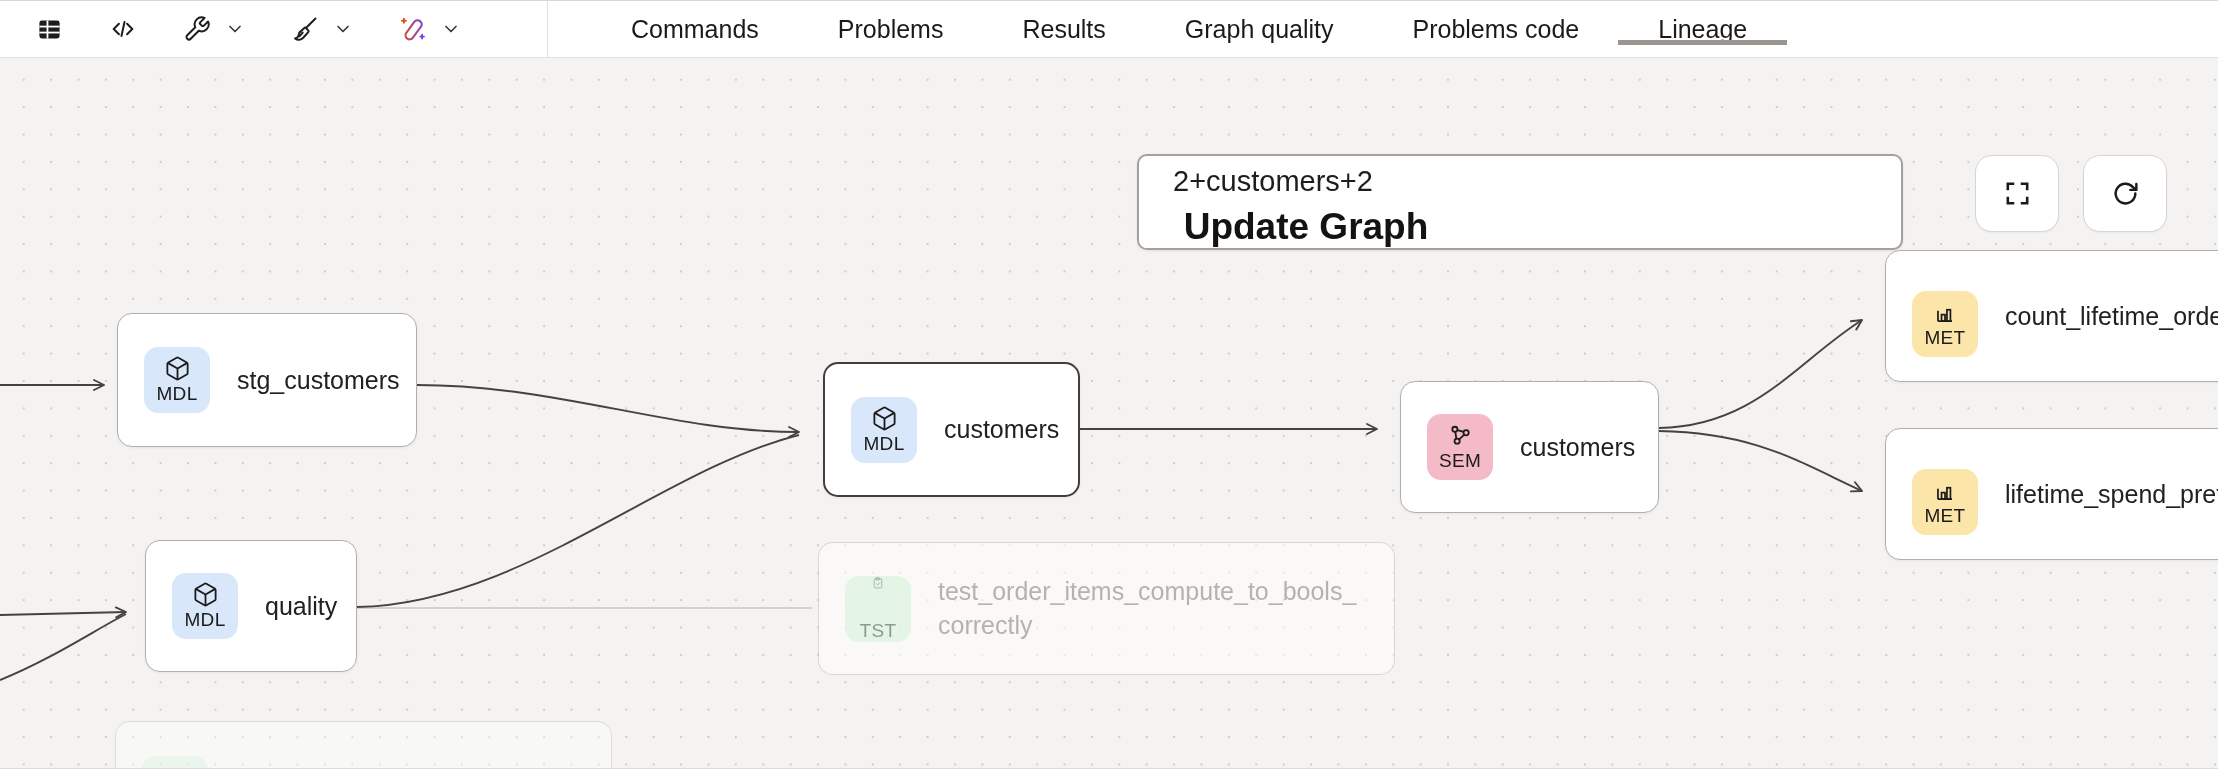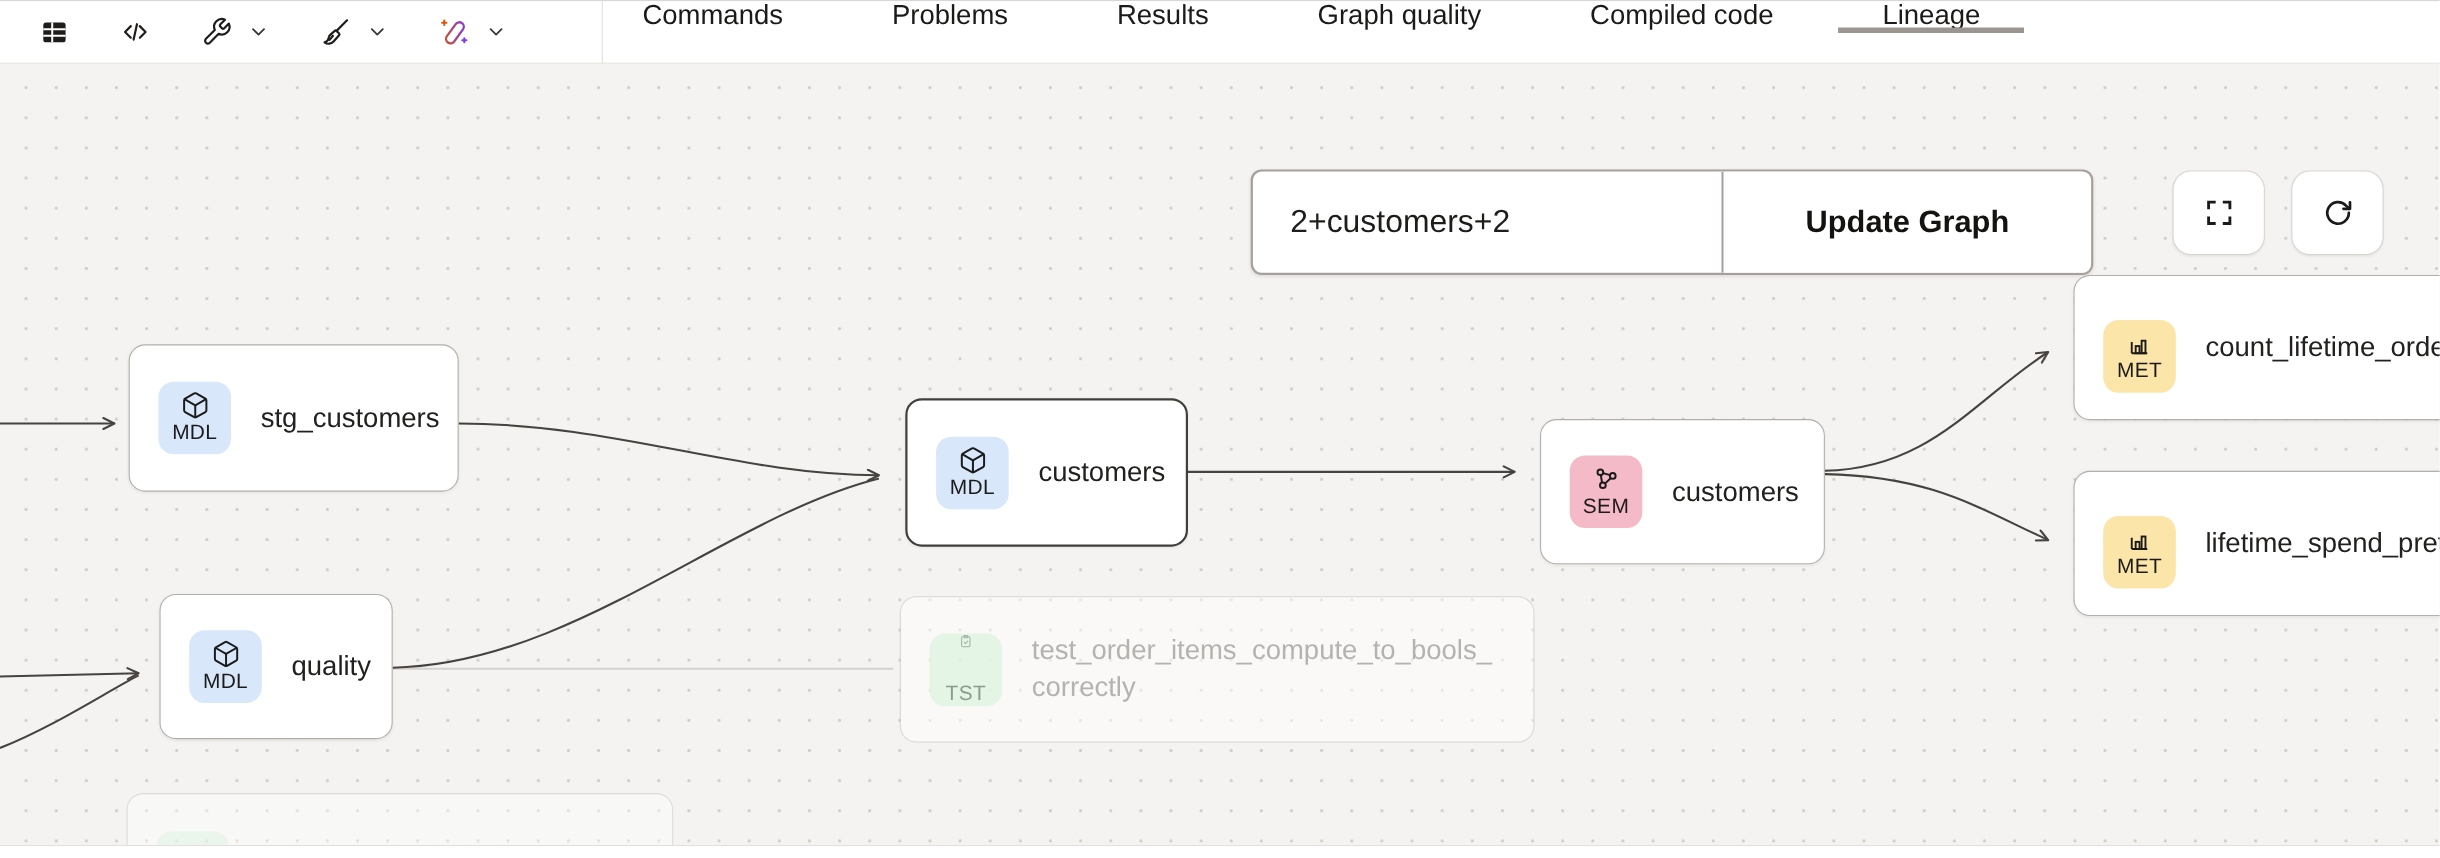--- a/index.html
+++ b/index.html
@@ -10,21 +10,21 @@
   .topbar { position:relative; height:58px; background:#fff;
     border-top:1px solid #d9d6d4; border-bottom:1px solid #e3e0de;
     display:flex; align-items:center; }
   .tools { display:flex; align-items:center; gap:46px; padding:0 0 0 36px; width:547px; }
   .tool-group { display:flex; align-items:center; gap:14px; }
   .tool-btn { display:flex; align-items:center; justify-content:center; cursor:pointer; background:none; border:none; color:#1f1d1b; }
   .tool-btn svg { display:block; }
   .chev { color:#3a3836; }
   .vdivider { width:1px; height:58px; background:#e3e0de; }
 
-  .tabs { display:flex; align-items:flex-start; gap:99px; margin-left:36px; height:58px; }
+  .tabs { display:flex; align-items:center; gap:79px; margin-left:83px; height:58px; }
   .tab { display:flex; align-items:center; font-size:25px; color:#1b1a19;
     cursor:pointer; position:relative; white-space:nowrap; }
   .tab.active::after { content:""; position:absolute; left:-40px; right:-40px;
     bottom:-1px; height:5px; background:#9b9590; }
 
   
   .canvas { position:relative; width:2218px; height:710px; background:#f4f3f1; overflow:hidden;
     background-image:radial-gradient(circle, #cfccc8 1.2px, transparent 1.35px);
     background-size:27.4px 27.4px; background-position:10px 8px; }
   .bottombar { height:12px; background:#fff; border-top:1px solid #dedbd9; }
@@ -60,25 +60,25 @@
   .n-tst .badge svg { opacity:.55; }
 
   .n-part { left:115px; top:663px; width:497px; height:120px;
     background:rgba(255,255,255,.4); border-color:rgba(170,166,162,.35); box-shadow:none;
     align-items:flex-start; padding-top:34px; }
   .n-part .badge { opacity:.65; }
 
   
   .filter-box { position:absolute; left:1137px; top:96px; width:766px; height:96px;
     background:#fff; border:2px solid #a6a09c; border-radius:10px;
-    display:flex; align-items:stretch; overflow:hidden; box-shadow:0 1px 3px rgba(0,0,0,.08); }
+    display:flex; align-items:stretch; overflow:hidden; box-shadow:0 1px 3px rgba(0,0,0,.08);flex-direction:column; }
   .filter-input { flex:1; border:none; outline:none; font-size:29px; padding:0 0 0 34px;
     font-family:"Liberation Sans", sans-serif; color:#1f1d1b; background:transparent; }
   .filter-divider { width:2px; background:#a6a09c; }
-  .update-btn { width:334px; background:#fff; border:none; font-size:28px; font-weight:700;
+  .update-btn { width:334px; background:#fff; border:none; font-size:37px; font-weight:700;
     color:#141311; cursor:pointer; font-family:"Liberation Sans", sans-serif; }
 
   .icon-btn { position:absolute; top:97px; width:84px; height:77px; background:#fff;
     border:1.5px solid #d8d5d2; border-radius:17px; display:flex; align-items:center;
     justify-content:center; cursor:pointer; color:#1b1a19; box-shadow:0 1px 2px rgba(0,0,0,.05); }
   .btn-fullscreen { left:1975px; }
   .btn-refresh { left:2083px; }
 </style>
 </head>
 <body>
@@ -148,21 +148,21 @@
           </svg>
       </button>
     </div>
   </div>
   <div class="vdivider"></div>
   <div class="tabs">
     <div class="tab">Commands</div>
     <div class="tab">Problems</div>
     <div class="tab">Results</div>
     <div class="tab">Graph quality</div>
-    <div class="tab">Compiled code</div>
+    <div class="tab">Problems code</div>
     <div class="tab active">Lineage</div>
   </div>
 </div>
 
 <div class="canvas">
 
   <svg class="edges" width="2218" height="710">
     <defs>
       <marker id="arrow" markerUnits="userSpaceOnUse" markerWidth="16" markerHeight="16" refX="12" refY="6" orient="auto">
         <path d="M2 1 L12 6 L2 11" fill="none" stroke="#45423f" stroke-width="1.9" stroke-linecap="round" stroke-linejoin="round"></path>

